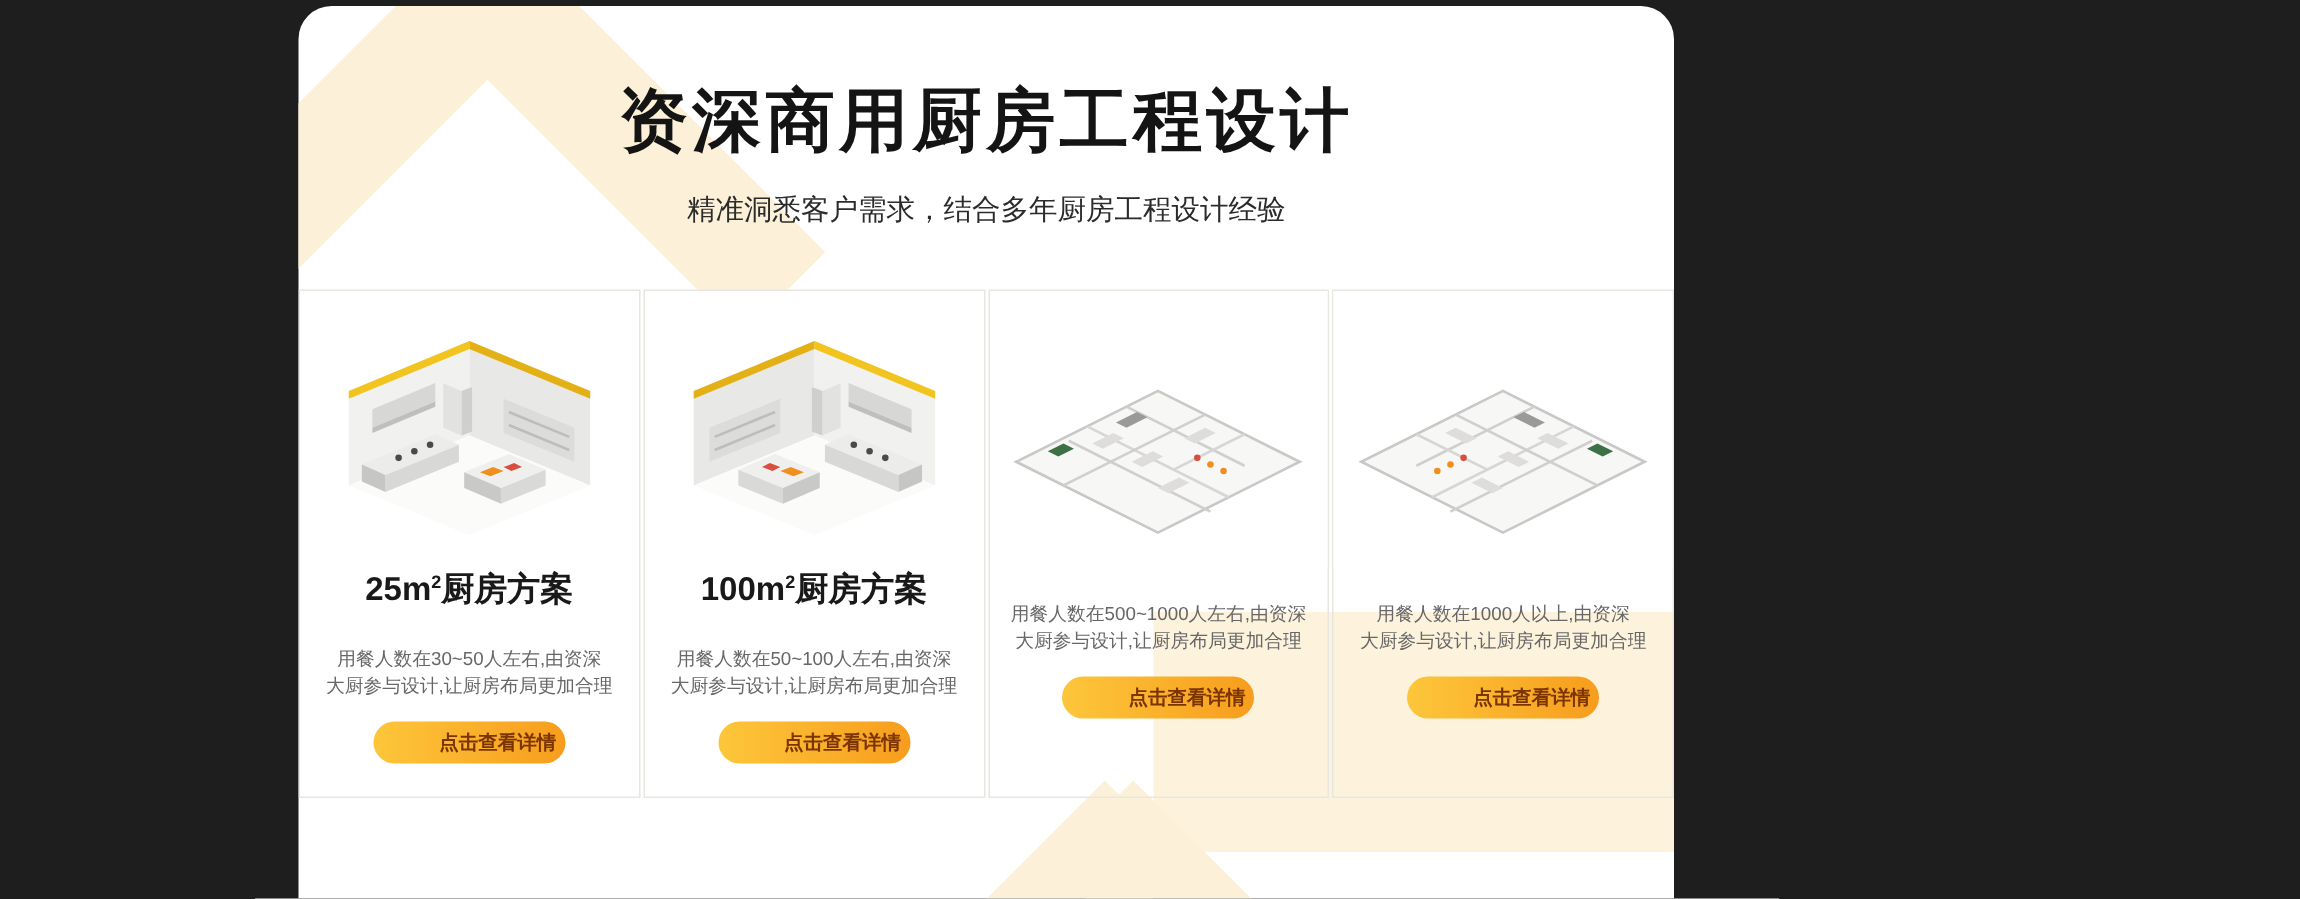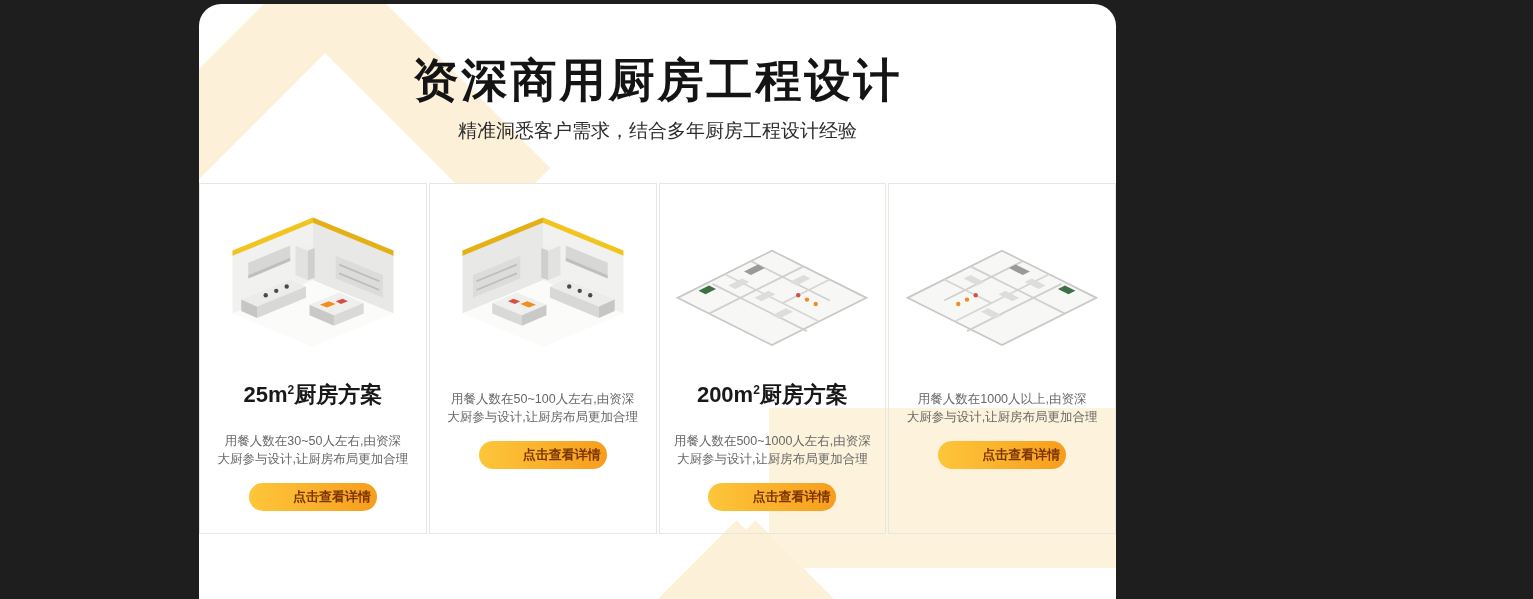--- a/index.html
+++ b/index.html
@@ -20,27 +20,27 @@
   .decor-bc-2{left:596px;top:500px;width:78px;height:300px;transform:rotate(-45deg);}
   .decor-br-1{left:1010px;top:470px;width:70px;height:280px;transform:rotate(-45deg);}
   .decor-tint{left:570px;top:404px;width:492px;height:160px;background:#fdf3dc;}
   .content{position:relative;z-index:1;}
 
   .page-title{
     margin:46px 0 0;text-align:center;
     font-size:46px;font-weight:800;color:#141414;letter-spacing:3px;
   }
   .subtitle{margin:0;text-align:center;font-size:19px;color:#2b2b2b;line-height:29px;}
-  .subtitle.first{margin-top:4px;}
+  .subtitle.first{margin-top:14px;}
 
   .cards{display:flex;gap:2px;justify-content:center;margin-top:38px;}
   .card{width:243px;border:1px solid #e8e6e1;background:transparent;box-sizing:content-box;}
   .card-image{height:184px;background:#ffffff;display:flex;align-items:center;justify-content:center;}
   .card-image svg{width:93%;height:93%;}
-  .card-title{margin-top:12px;text-align:center;font-size:22px;font-weight:700;color:#191919;}
+  .card-title{text-align:center;font-size:22px;font-weight:700;color:#191919;}
   .card-title sup{font-size:12px;}
   .card-desc{margin:22px 6px 0;text-align:center;font-size:12.5px;color:#676767;line-height:18px;}
   .detail-btn{
     display:block;margin:15px auto 22px;width:128px;height:28px;
     border:none;border-radius:14px;
     background:linear-gradient(90deg,#fdc63a 0%,#f79d1e 100%);
     color:#7c3500;font-size:13px;font-weight:700;font-family:inherit;cursor:pointer;text-align:right;
   }
 </style>
 </head>
@@ -121,31 +121,31 @@
         </div>
 
         <div class="card">
           <div class="card-image">
             <svg viewBox="0 0 240 185">
               <g transform="translate(240,0) scale(-1,1)">
                   <use href="#kitchen-iso"></use>
                 </g>
             </svg>
           </div>
+          <div class="card-title"><span>100m</span><sup>2</sup><span>厨房方案</span></div>
           <p class="card-desc"><span>用餐人数在50~100人左右,由资深</span><br><span>大厨参与设计,让厨房布局更加合理</span></p>
           <button class="detail-btn">点击查看详情</button>
         </div>
 
         <div class="card">
           <div class="card-image">
             <svg viewBox="0 0 240 185">
               <use href="#kitchen-plan"></use>
             </svg>
           </div>
-          <div class="card-title"><span>200m</span><sup>2</sup><span>厨房方案</span></div>
           <p class="card-desc"><span>用餐人数在500~1000人左右,由资深</span><br><span>大厨参与设计,让厨房布局更加合理</span></p>
           <button class="detail-btn">点击查看详情</button>
         </div>
 
         <div class="card">
           <div class="card-image">
             <svg viewBox="0 0 240 185">
               <g transform="translate(240,0) scale(-1,1)">
                   <use href="#kitchen-plan"></use>
                 </g>

